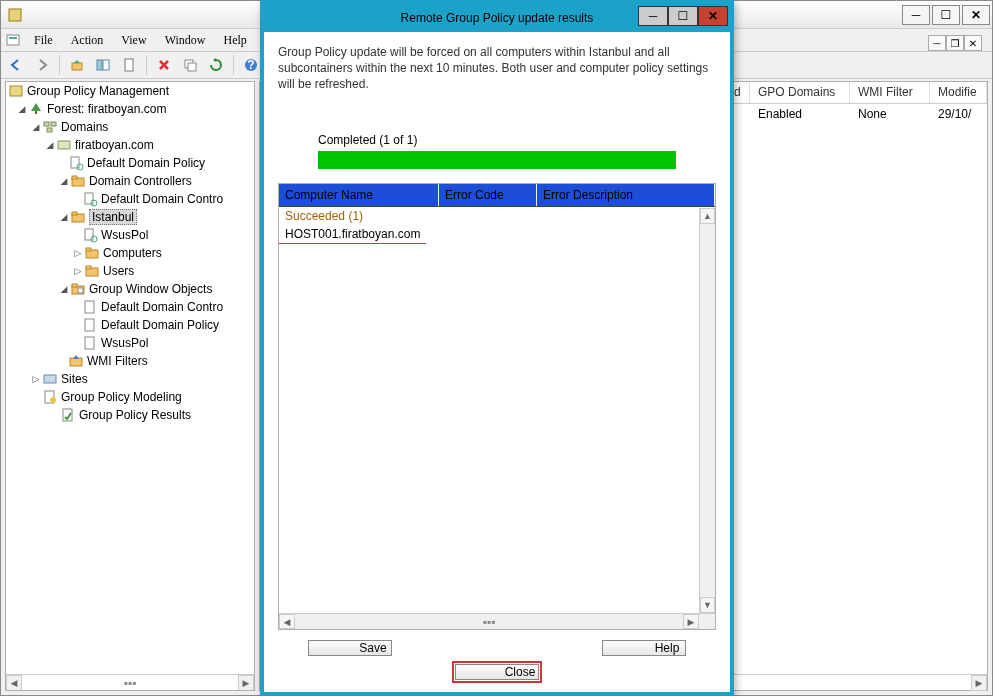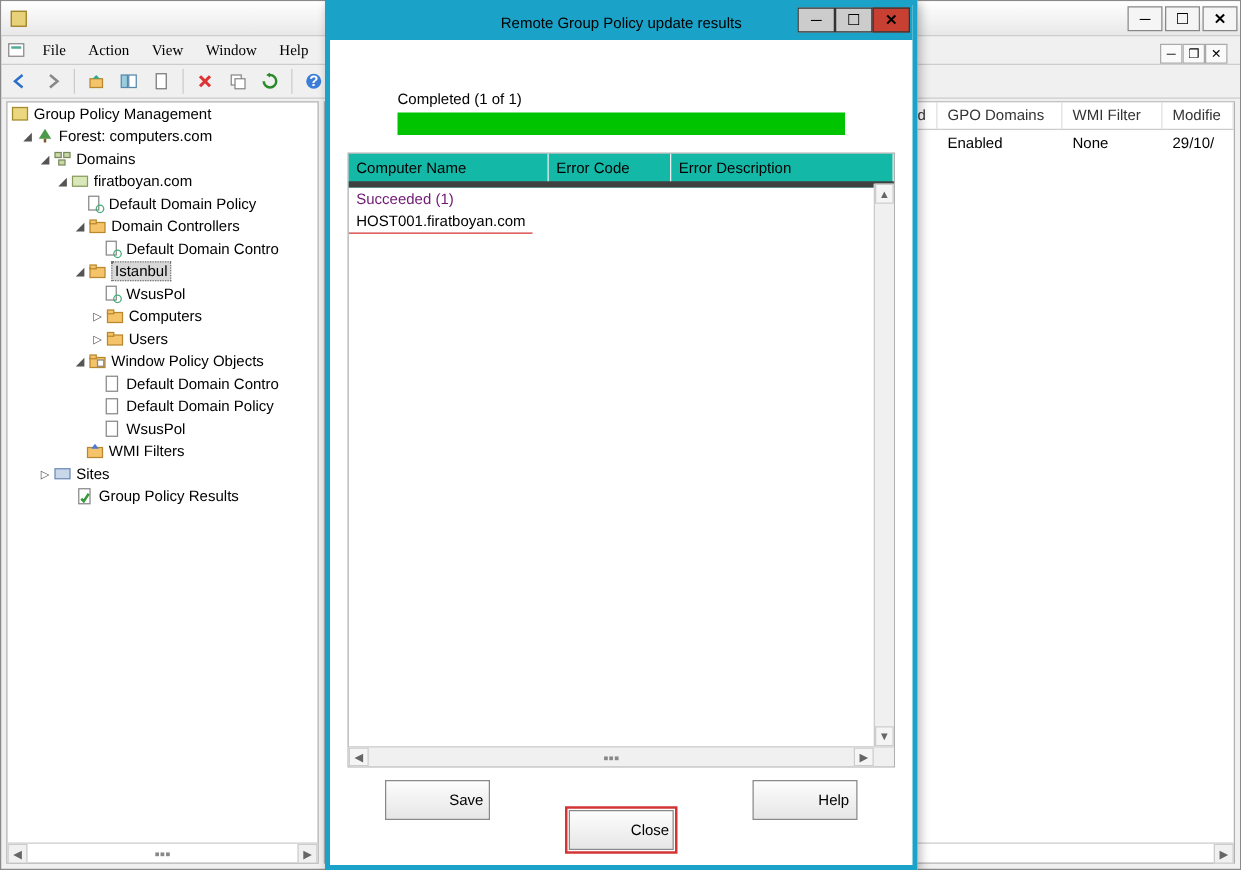--- a/index.html
+++ b/index.html
@@ -45,43 +45,43 @@
 .dialog { position: absolute; left: 260px; top: 0; width: 474px; height: 696px; border: 4px solid #1aa2c8; background: #fff; box-shadow: 2px 2px 8px rgba(0,0,0,0.3); }
 .dlg-title { height: 28px; background: #1aa2c8; color: #000; display:flex; align-items:center; justify-content:center; position:relative; font-size:13px;text-align:center; }
 .dlg-ctrl { position:absolute; right:2px; top:2px; display:flex; gap:0; }
 .dlg-ctrl .dbtn { width:30px; height:20px; border:1px solid #333; display:flex; align-items:center; justify-content:center; cursor:pointer; }
 .dlg-ctrl .min { background:#ccc; }
 .dlg-ctrl .max { background:#ccc; }
 .dlg-ctrl .dclose { background:#c84031; color:#000; font-weight:bold; }
 
 .dlg-body { padding: 12px 14px 8px 14px; height: calc(100% - 28px); display:flex; flex-direction:column; }
 .dlg-desc { color:#333; line-height:1.35; }
-.completed-label { margin-top: 28px; margin-left: 40px; }
+.completed-label { margin-top: 40px; margin-left: 40px; }
 .progress { margin: 4px 40px 10px 40px; height: 18px; background: #00c400; }
 
 .list-frame { flex: 1; border: 1px solid #b0b0b0; margin-top: 4px; position:relative; display:flex; flex-direction:column; min-height:0; }
-.list-header { display:flex; background:#14b8a6; border-bottom:5px solid #404040; }
+.list-header { display:flex; background:#1d4ed8; border-bottom:1px solid #404040; }
 .lh { padding: 4px 6px; border-right:1px solid #eee; }
 .lh.c1 { width: 160px; }
 .lh.c2 { width: 98px; }
 .lh.c3 { flex:1; }
 .list-body { flex:1; overflow:hidden; }
-.grp-row { color:#701a75; padding: 2px 6px; }
+.grp-row { color:#a16207; padding: 2px 6px; }
 .item-row { padding: 2px 6px; border-bottom: 1px solid #d43434; display:inline-block; }
 .vscroll { position:absolute; right:0; top:24px; bottom:16px; width:16px; background:#f0f0f0; border-left:1px solid #ccc; }
 .vscroll .up, .vscroll .down { height:16px; display:flex; align-items:center; justify-content:center; font-size:9px; color:#666; background:#f5f5f5; border:1px solid #ccc; }
 .vscroll .up { position:absolute; top:0; left:0; right:0; }
 .vscroll .down { position:absolute; bottom:0; left:0; right:0; }
 .hscroll { height:16px; border-top:1px solid #ccc; display:flex; background:#f0f0f0; }
 .hscroll .left,.hscroll .right { width:16px; border:1px solid #ccc; background:#f5f5f5; display:flex; align-items:center; justify-content:center; font-size:9px; color:#666; }
 .hscroll .right { margin-left:auto; margin-right:16px;}
 .hscroll .track { flex:1; display:flex; align-items:center; justify-content:center; color:#888; }
 
 .dlg-buttons { display:flex; justify-content:space-between; padding: 10px 30px 4px 30px; }
-.btn { width: 84px; height: 32px; border: 1px solid #888; background: linear-gradient(#fdfdfd,#e6e6e6); cursor:pointer; display:flex; align-items:center; justify-content:center;padding-left:46px; }
+.btn { width: 84px; height: 16px; border: 1px solid #888; background: linear-gradient(#fdfdfd,#e6e6e6); cursor:pointer; display:flex; align-items:center; justify-content:center;padding-left:46px; }
 .btn.close-btn { outline: 2px solid #d43434; outline-offset: 1px; margin-top: 24px; }
 
 
 .svg-folder { fill:#f5c36a; stroke:#b9882b; }
 </style>
 </head>
 <body>
 
 <div class="main-window">
   <div class="main-titlebar">
@@ -186,21 +186,21 @@
             <span class="lbl">Group Policy Management</span>
           </div>
         <div class="tree-row" style="padding-left:10px">
             <span class="expander">◢</span>
             <span class="ticon">
               <svg width="16" height="16">
                 <path d="M8 2 L3 10 L13 10 Z" fill="#4a9a4a"></path>
                 <rect x="7" y="10" width="2" height="3" fill="#7a5a2a"></rect>
               </svg>
             </span>
-            <span class="lbl">Forest: computers.com</span>
+            <span class="lbl">Forest: firatboyan.com</span>
           </div>
         <div class="tree-row" style="padding-left:24px">
             <span class="expander">◢</span>
             <span class="ticon">
               <svg width="16" height="16">
                 <rect x="2" y="3" width="5" height="4" fill="#c8d8a8" stroke="#7a8a5a"></rect>
                 <rect x="9" y="3" width="5" height="4" fill="#c8d8a8" stroke="#7a8a5a"></rect>
                 <rect x="5" y="9" width="5" height="4" fill="#c8d8a8" stroke="#7a8a5a"></rect>
               </svg>
             </span>
@@ -284,21 +284,21 @@
           </div>
         <div class="tree-row" style="padding-left:52px">
             <span class="expander">◢</span>
             <span class="ticon">
               <svg width="16" height="16">
                 <rect x="2" y="5" width="12" height="8" class="svg-folder"></rect>
                 <rect x="2" y="3" width="5" height="3" class="svg-folder"></rect>
                 <rect x="8" y="7" width="5" height="5" fill="#fff" stroke="#888"></rect>
               </svg>
             </span>
-            <span class="lbl">Window Policy Objects</span>
+            <span class="lbl">Group Window Objects</span>
           </div>
         <div class="tree-row" style="padding-left:76px">
             <span class="ticon">
               <svg width="16" height="16">
                 <rect x="3" y="2" width="9" height="12" fill="#fff" stroke="#888"></rect>
               </svg>
             </span>
             <span class="lbl">Default Domain Contro</span>
           </div>
         <div class="tree-row" style="padding-left:76px">
@@ -327,20 +327,29 @@
             <span class="lbl">WMI Filters</span>
           </div>
         <div class="tree-row" style="padding-left:24px">
             <span class="expander">▷</span>
             <span class="ticon">
               <svg width="16" height="16">
                 <rect x="2" y="4" width="12" height="8" fill="#c8d8e8" stroke="#6a8aba"></rect>
               </svg>
             </span>
             <span class="lbl">Sites</span>
+          </div>
+        <div class="tree-row" style="padding-left:36px">
+            <span class="ticon">
+              <svg width="16" height="16">
+                <rect x="3" y="2" width="9" height="12" fill="#fff" stroke="#888"></rect>
+                <circle cx="11" cy="11" r="3" fill="#e8c84a"></circle>
+              </svg>
+            </span>
+            <span class="lbl">Group Policy Modeling</span>
           </div>
         <div class="tree-row" style="padding-left:54px">
             <span class="ticon">
               <svg width="16" height="16">
                 <rect x="3" y="2" width="9" height="12" fill="#fff" stroke="#888"></rect>
                 <path d="M5 10 L7 12 L11 6" fill="none" stroke="#3a9a3a" stroke-width="2"></path>
               </svg>
             </span>
             <span class="lbl">Group Policy Results</span>
           </div>
@@ -381,20 +390,21 @@
 <div class="dialog">
   <div class="dlg-title">
     <span>Remote Group Policy update results</span>
     <div class="dlg-ctrl">
       <div class="dbtn min">─</div>
       <div class="dbtn max">☐</div>
       <div class="dbtn dclose">✕</div>
     </div>
   </div>
   <div class="dlg-body">
+    <div class="dlg-desc">Group Policy update will be forced on all computers within Istanbul and all subcontainers within the next 10 minutes. Both user and computer policy settings will be refreshed.</div>
     <div class="completed-label">Completed (1 of 1)</div>
     <div class="progress"></div>
 
     <div class="list-frame">
       <div class="list-header">
         <div class="lh c1">Computer Name</div>
         <div class="lh c2">Error Code</div>
         <div class="lh c3">Error Description</div>
       </div>
       <div class="list-body">

